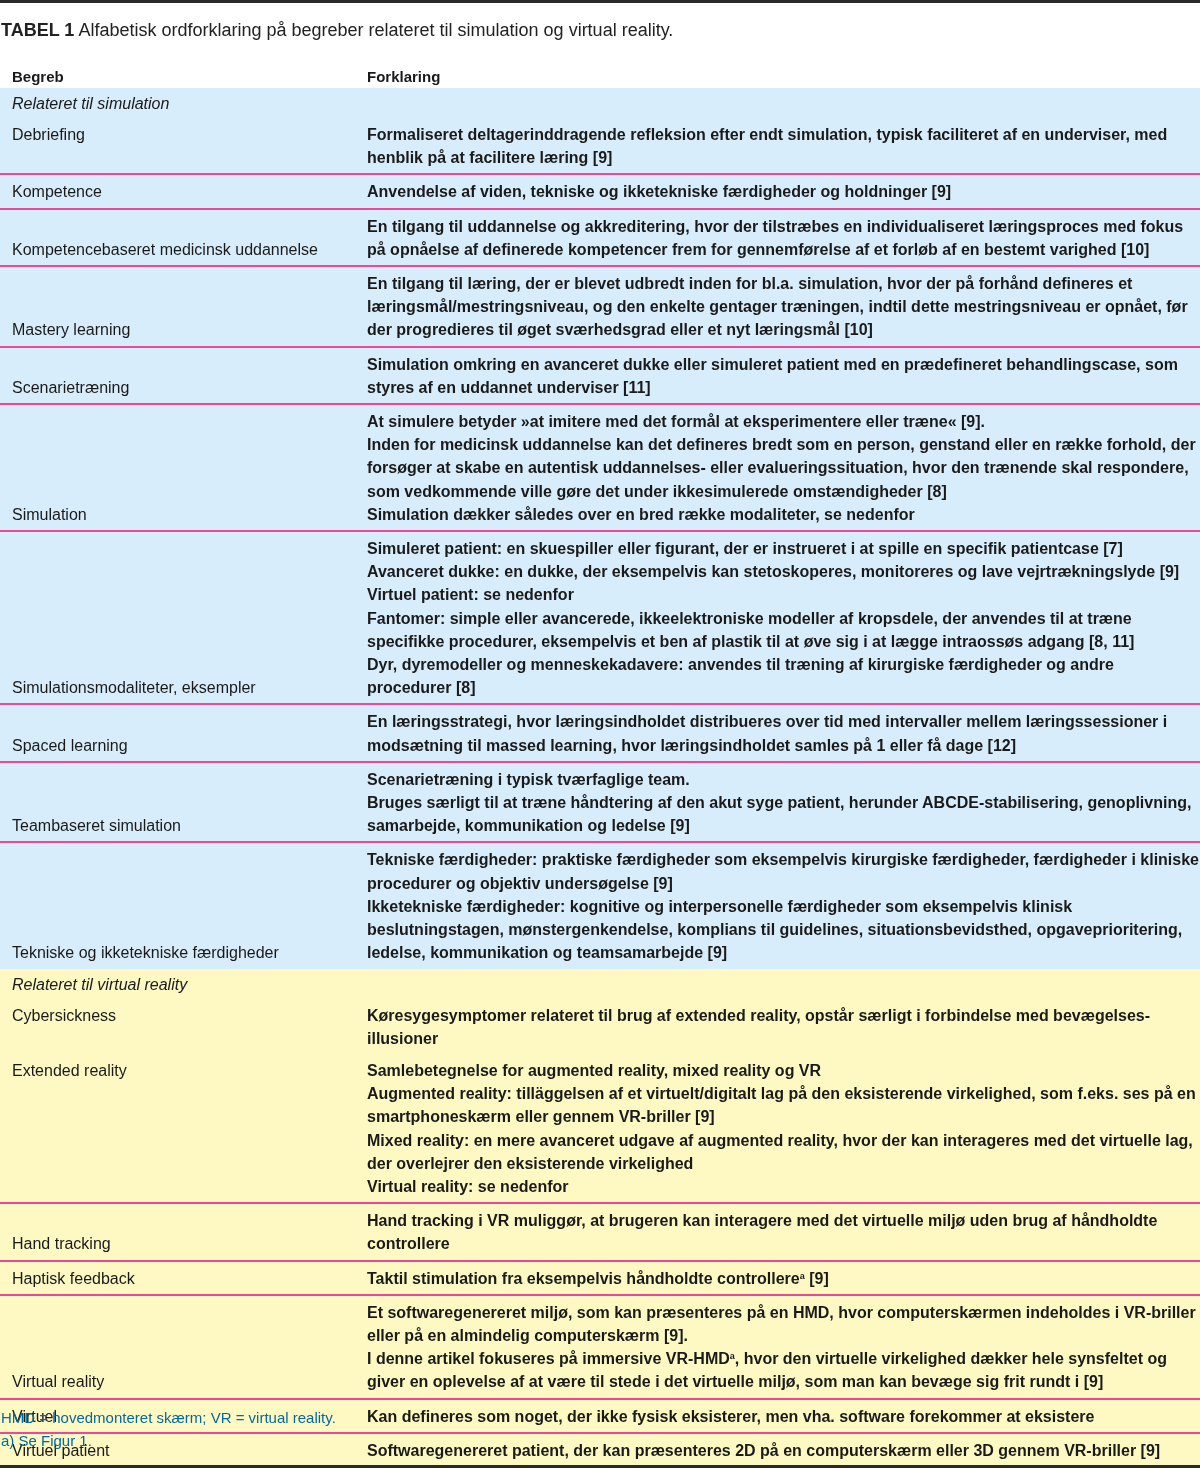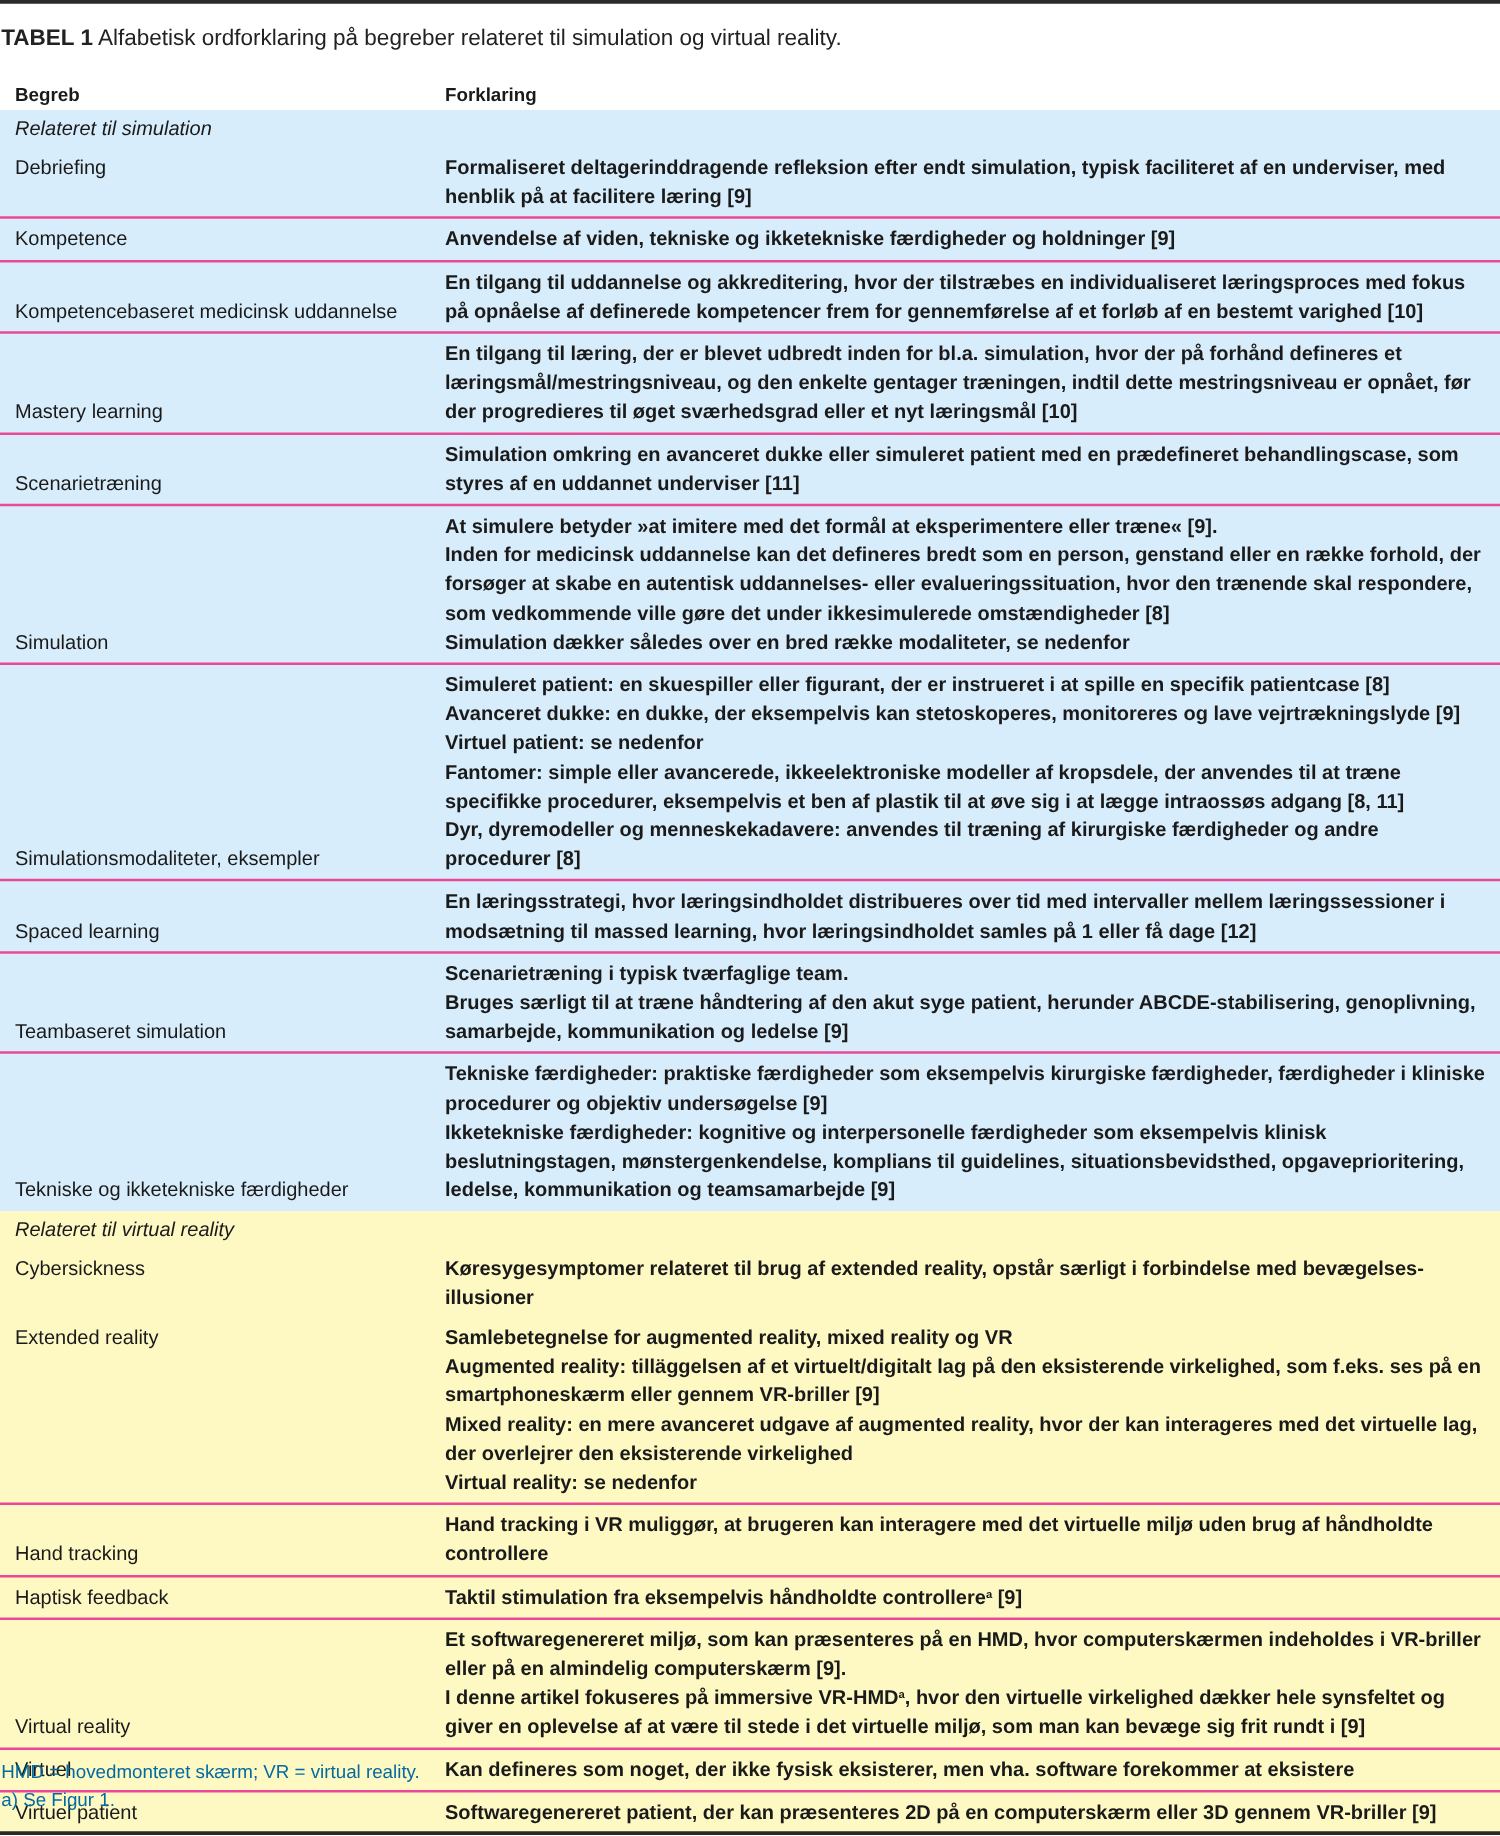--- a/index.html
+++ b/index.html
@@ -12,21 +12,21 @@
   .bottom-rule { position: absolute; left: 0; top: 1465px; width: 1200px; height: 3px; background: #2a2a2a; }
   .caption {
     position: absolute; left: 1px; top: 19px; font-size: 18px; line-height: 22px;
     color: #222; white-space: nowrap;
   }
   .caption .label { font-weight: bold; }
   .tbl { position: absolute; left: 0; top: 62px; width: 1200px; }
   .hdr { display: flex; height: 26px; align-items: flex-end; }
   .hdr div { font-weight: bold; font-size: 15px; line-height: 22px; padding-top: 2px; }
   .c1 { width: 356px; padding-left: 12px; box-sizing: border-box; flex: none; }
-  .c2 { width: 832px; padding-left: 0; box-sizing: border-box; flex: none; }
+  .c2 { width: 832px; padding-left: 0; box-sizing: border-box; flex: none; margin-left: 11px; }
   .sec-sim { background: #d8edfb; }
   .sec-vr { background: #fef9c3; }
   .sec-label { font-style: italic; font-size: 16px; line-height: 23px; padding: 4px 0 3px 12px; height: 30px; box-sizing: border-box; }
   .row { display: flex; font-size: 16px; line-height: 23.2px; padding: 5px 0 4px 0; }
   .row.bt { border-top: 2px solid #ec4899; align-items: flex-end; }
   .def-line { display: block; font-weight: bold; }
   sup { font-size: 9px; line-height: 0; vertical-align: 5px; }
   .notes { position: absolute; left: 1px; top: 1406px; font-size: 15px; line-height: 23px; color: #0369a1; }
 </style>
 </head>
@@ -82,21 +82,21 @@
       <div class="c1">Simulation</div>
       <div class="c2">
         <span class="def-line">At simulere betyder »at imitere med det formål at eksperimentere eller træne« [9].</span>
         <span class="def-line">Inden for medicinsk uddannelse kan det defineres bredt som en person, genstand eller en række forhold, der forsøger at skabe en autentisk uddannelses- eller evalueringssituation, hvor den trænende skal respondere, som vedkommende ville gøre det under ikkesimulerede omstændigheder [8]</span>
         <span class="def-line">Simulation dækker således over en bred række modaliteter, se nedenfor</span>
       </div>
     </div>
     <div class="row bt">
       <div class="c1">Simulationsmodaliteter, eksempler</div>
       <div class="c2">
-        <span class="def-line">Simuleret patient: en skuespiller eller figurant, der er instrueret i at spille en specifik patientcase [8]</span>
+        <span class="def-line">Simuleret patient: en skuespiller eller figurant, der er instrueret i at spille en specifik patientcase [7]</span>
         <span class="def-line">Avanceret dukke: en dukke, der eksempelvis kan stetoskoperes, monitoreres og lave vejrtrækningslyde [9]</span>
         <span class="def-line">Virtuel patient: se nedenfor</span>
         <span class="def-line">Fantomer: simple eller avancerede, ikkeelektroniske modeller af kropsdele, der anvendes til at træne specifikke procedurer, eksempelvis et ben af plastik til at øve sig i at lægge intraossøs adgang [8, 11]</span>
         <span class="def-line">Dyr, dyremodeller og menneskekadavere: anvendes til træning af kirurgiske færdigheder og andre procedurer [8]</span>
       </div>
     </div>
     <div class="row bt">
       <div class="c1">Spaced learning</div>
       <div class="c2">
           <span class="def-line">En læringsstrategi, hvor læringsindholdet distribueres over tid med intervaller mellem læringssessioner i modsætning til massed learning, hvor læringsindholdet samles på 1 eller få dage [12]</span>

